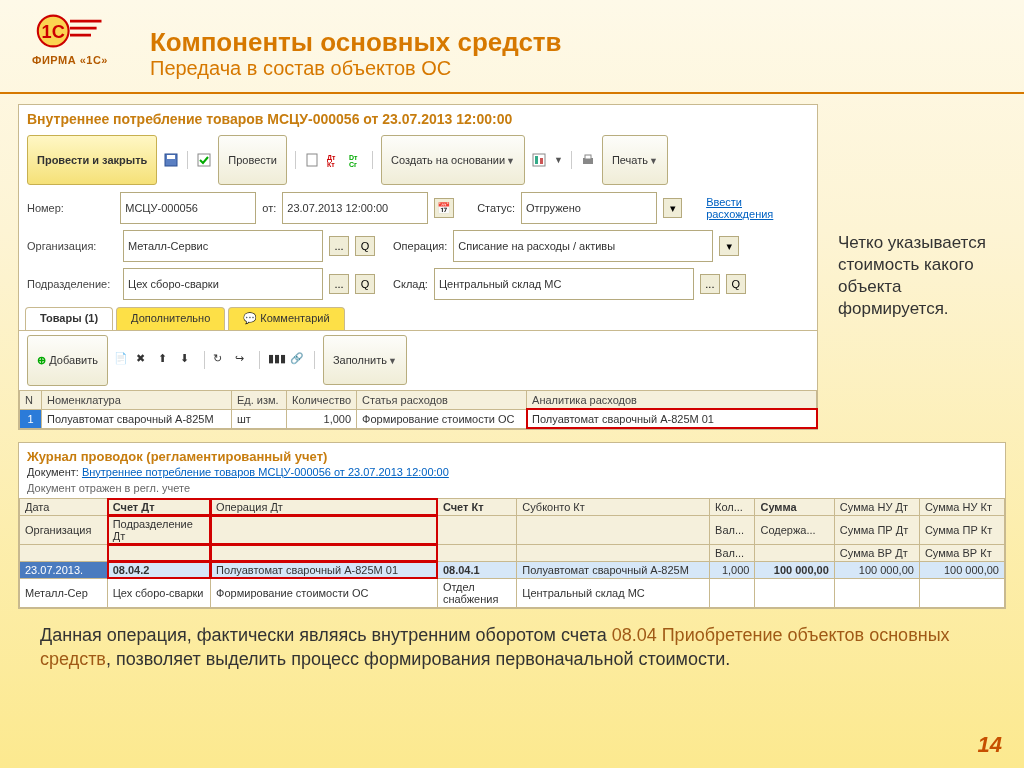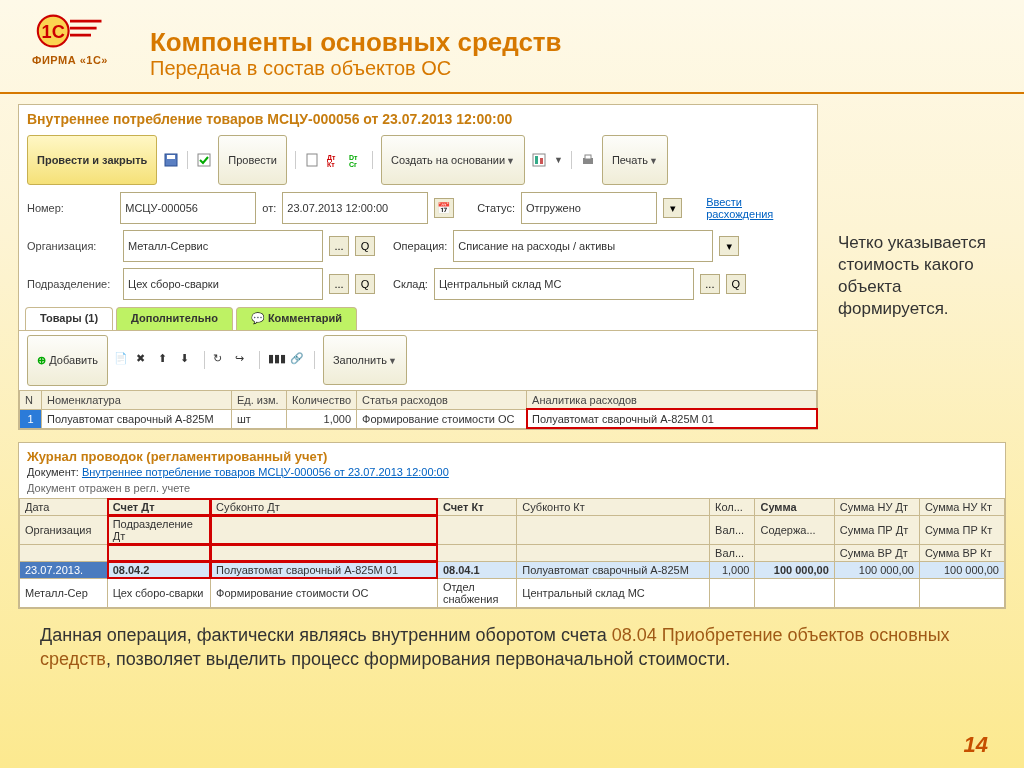--- a/index.html
+++ b/index.html
@@ -25,21 +25,21 @@
 .form-row { display: flex; align-items: center; padding: 3px 8px; gap: 6px; }
 .form-lbl { width: 90px; color: #444; }
 .input-box { background: #fff; border: 1px solid #b5aa7e; padding: 2px 4px; font-size: 11px; height: 32px; display: flex; align-items: center; }
 .inp-w1 { width: 140px; }
 .inp-w2 { width: 150px; }
 .inp-w3 { width: 200px; }
 .inp-w4 { width: 260px; }
 .field-btn { background: #f0edd7; border: 1px solid #b5aa7e; width: 20px; height: 20px; font-size: 11px; cursor: pointer; text-align: center; line-height: 16px; }
 
 .tabs { display: flex; border-bottom: 1px solid #c8b98f; padding: 0 6px; margin-top: 4px; }
-.tab { padding: 4px 14px; border: 1px solid #c8b98f; border-bottom: none; background: #bef264; margin-right: 3px; border-radius: 4px 4px 0 0; cursor: pointer; font-size: 11px; font-weight: bold; }
+.tab { padding: 4px 14px; border: 1px solid #c8b98f; border-bottom: none; background: #fde047; margin-right: 3px; border-radius: 4px 4px 0 0; cursor: pointer; font-size: 11px; }
 .tab.active { background: #fff; font-weight: bold; }
 .tab-icon-sel { width: 14px; height: 14px; display: inline-block; vertical-align: middle; margin-right: 3px; }
 
 .grid { border-collapse: collapse; width: 100%; font-size: 11px; }
 .grid th, .grid td { border: 1px solid #c8b98f; padding: 3px 5px; text-align: left; background: #fff; }
 .grid th { background: #f5f0dc; font-weight: normal; color: #444; }
 .row-sel td.sel-n { background: #2b7bd9; color: #fff; text-align: center; }
 .red-box { outline: 2px solid #d10000; outline-offset: -1px; }
 
 .side-note { position: absolute; right: 26px; top: 232px; width: 160px; font-size: 17px; color: #333; line-height: 1.3; }
@@ -50,21 +50,21 @@
 .jp-table th, .jp-table td { border: 1px solid #c8b98f; padding: 2px 5px; text-align: left; }
 .jp-table th { background: #f5f0dc; font-weight: normal; }
 .jp-data-row td { background: #d6e7f8; }
 .jp-bold { font-weight: bold; }
 .jp-num-r { text-align: right !important; }
 .red-rect { position: relative; }
 .red-rect::after { content: ""; position: absolute; inset: -1px; border: 2px solid #d10000; pointer-events: none; }
 
 .bottom-text { margin: 14px 40px 0 40px; font-size: 18px; line-height: 1.35; color: #333; }
 .brown { color: #a05a16; }
-.page-num { position: absolute; right: 36px; bottom: 10px; color: #c64f00; font-size: 22px; font-style: italic; font-weight: bold; }
+.page-num { position: absolute; right: 22px; bottom: 10px; color: #c64f00; font-size: 22px; font-style: italic; font-weight: bold; }
 .icon-green { color: #0a0; font-weight: bold; }
 .drop-tri { font-size: 9px; color: #555; margin-left: 1px; }
 </style>
 </head>
 <body>
 
 <div class="header">
   <div class="logo-box">
     <span class="logo-1c">
       <svg viewBox="0 0 100 52">
@@ -206,21 +206,21 @@
   <div class="jp-sub">
     <span>Документ:</span>
     <span class="link">Внутреннее потребление товаров МСЦУ-000056 от 23.07.2013 12:00:00</span>
   </div>
   <div class="jp-sub" style="color:#666;">Документ отражен в регл. учете</div>
   <table class="jp-table">
     <tbody>
         <tr>
       <th style="width:72px">Дата</th>
       <th class="red-rect" style="width:90px"><span class="jp-bold">Счет Дт</span></th>
-      <th class="red-rect" style="width:200px">Субконто Дт</th>
+      <th class="red-rect" style="width:200px">Операция Дт</th>
       <th style="width:70px"><span class="jp-bold">Счет Кт</span></th>
       <th style="width:170px">Субконто Кт</th>
       <th style="width:40px">Кол...</th>
       <th style="width:70px"><span class="jp-bold">Сумма</span></th>
       <th style="width:75px">Сумма НУ Дт</th>
       <th style="width:75px">Сумма НУ Кт</th>
     </tr>
     <tr>
       <th>Организация</th>
       <th class="red-rect">Подразделение Дт</th>

